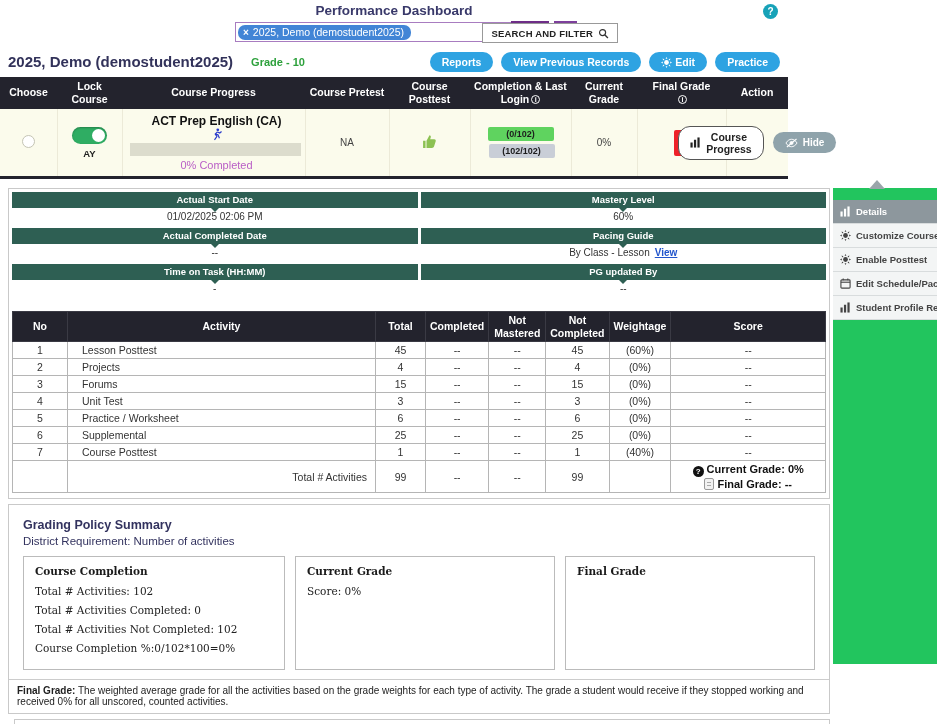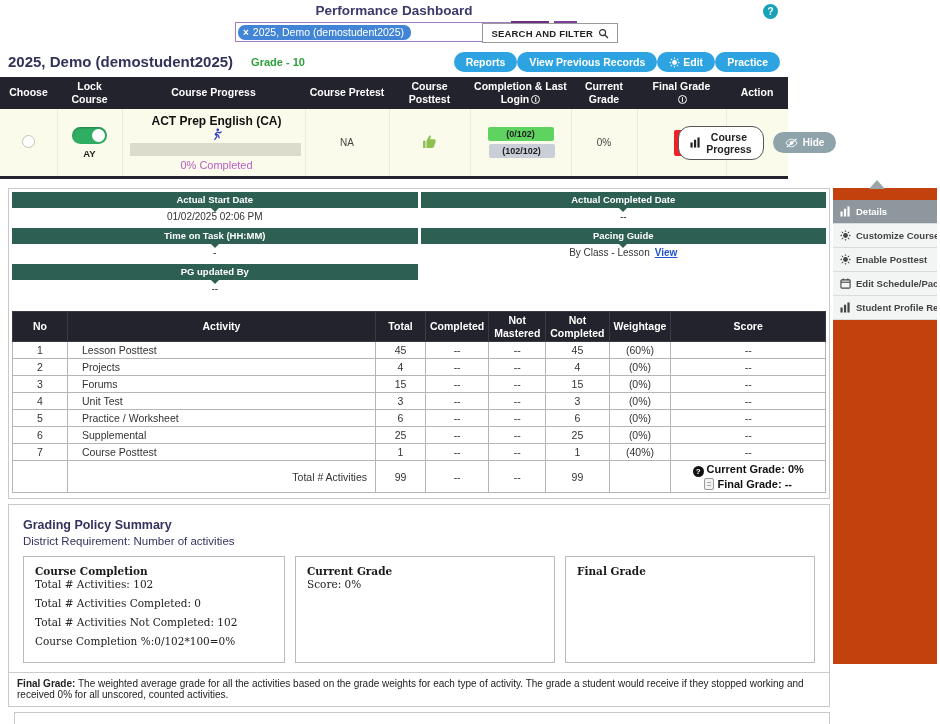--- a/index.html
+++ b/index.html
@@ -26,21 +26,21 @@
   .refresh-btn { width:23px; height:22px; background:#7d3f9b; border:none; margin-left:5px; cursor:pointer;
                  color:#fff; font-size:13px; line-height:20px; text-align:center; }
   .saf-btn { position:absolute; right:170px; top:2px; height:20px; background:#fff; border:1px solid #999;
              font-size:9.5px; font-weight:700; color:#222; letter-spacing:.2px; padding:0 8px; cursor:pointer;
              display:flex; align-items:center; gap:5px; }
 
   
   .studentrow { display:flex; align-items:center; height:27px; padding:0 8px; }
   .student-name { font-size:15px; font-weight:700; color:#32325a; }
   .student-grade { font-size:11px; font-weight:700; color:#2da13c; margin-left:18px; }
-  .sbuttons { margin-left:auto; display:flex; }
+  .sbuttons { margin-left:auto; display:flex; gap:8px; }
   .pill { background:#2ea3e2; border:none; color:#fff; font-size:10.5px; font-weight:700;
           border-radius:12px; padding:4px 12px; cursor:pointer; display:flex; align-items:center; gap:4px;
           font-family:"Liberation Sans", sans-serif; }
 
   
   .course-table { width:100%; border-collapse:collapse; table-layout:fixed; margin-top:2px;
                   border-bottom:3px solid #23232d; }
   .course-table thead th { background:#23232d; color:#fff; font-size:10.5px; font-weight:700;
                            height:32px; padding:2px 3px; vertical-align:middle; line-height:1.25; }
   .course-table tbody td { background:#fbfbec; height:62px; vertical-align:middle; text-align:center;
@@ -110,32 +110,32 @@
                    box-shadow:0 3px 0 #aaa; }
 
   
   .grading-panel { border:1px solid #c9c9c9; margin-top:5px; padding-top:13px; background:#fff; }
   .g-title { font-size:12.5px; font-weight:700; color:#33335f; margin-left:14px; }
   .g-sub { font-size:11.5px; font-weight:400; color:#33335f; margin:3px 0 0 14px; }
   .g-boxes { display:flex; gap:10px; margin:9px 14px 0 14px; }
   .g-box { border:1px solid #bbb; padding:8px 11px; min-height:95px;
            font-family:"DejaVu Serif", serif; }
   .g-box.b1 { width:262px; } .g-box.b2 { width:260px; } .g-box.b3 { width:250px; }
-  .g-box .bt { font-size:10.5px; font-weight:700; color:#1a1a1a; margin-bottom:1px; }
+  .g-box .bt { font-size:10.5px; font-weight:700; color:#1a1a1a; margin-bottom:8px; }
   .g-box .bl div { font-size:10.5px; color:#222; margin-bottom:7px; }
   .g-note { border-top:1px solid #ccc; margin-top:9px; padding:5px 8px 6px 8px; font-size:10px; color:#222; }
   .g-note b { font-weight:700; }
 
   
   .legend-panel { border:1px solid #c9c9c9; margin:5px 0 0 6px; width:calc(100% - 6px); height:80px;
                   display:flex; justify-content:space-around; padding-top:17px; background:#fff;
                   font-family:"DejaVu Serif", serif; }
 
   
-  .sidebar { width:104px; margin-left:3px; background:#c2410c; height:476px; position:relative; padding-top:12px; }
+  .sidebar { width:104px; margin-left:3px; background:#22c55e; height:476px; position:relative; padding-top:12px; }
   .side-tri { position:absolute; top:-8px; left:36px; width:0; height:0;
               border-left:8px solid transparent; border-right:8px solid transparent;
               border-bottom:9px solid #9aa5aa; }
   .side-item { display:flex; align-items:center; gap:5px; height:24px; padding-left:7px; font-size:9.5px;
                font-weight:700; color:#444; background:#f3f5f5; border-bottom:1px solid #d8dcdd;
                cursor:pointer; white-space:nowrap; overflow:hidden; }
   .side-item.active { background:#8d979d; color:#fff; }
   .micon { width:11px; height:11px; flex:none; }
   .micon svg { width:11px; height:11px; display:block; fill:currentColor; stroke:currentColor; }
 </style>
@@ -282,30 +282,34 @@
   <div class="content">
     <div class="left-col">
 
       <div class="details-panel">
         <div class="dgrid">
           <div class="dcell">
             <div class="hd">Actual Start Date</div>
             <div class="val">01/02/2025 02:06 PM</div>
           </div>
           <div class="dcell">
+            <div class="hd">Mastery Level</div>
+            <div class="val">60%</div>
+          </div>
+          <div class="dcell">
             <div class="hd">Actual Completed Date</div>
             <div class="val">--</div>
+          </div>
+          <div class="dcell">
+            <div class="hd">Pacing Guide</div>
+            <div class="val"><span>By Class - Lesson</span><span class="view-link">View</span></div>
           </div>
           <div class="dcell">
             <div class="hd">Time on Task (HH:MM)</div>
             <div class="val">-</div>
-          </div>
-          <div class="dcell">
-            <div class="hd">Pacing Guide</div>
-            <div class="val"><span>By Class - Lesson</span><span class="view-link">View</span></div>
           </div>
           <div class="dcell">
             <div class="hd">PG updated By</div>
             <div class="val">--</div>
           </div>
         </div>
 
         <table class="activity">
           <colgroup>
               <col class="c1">

